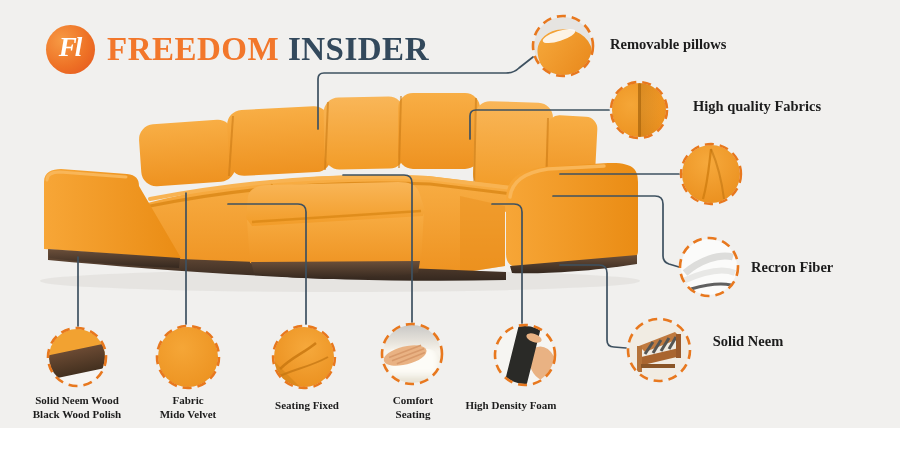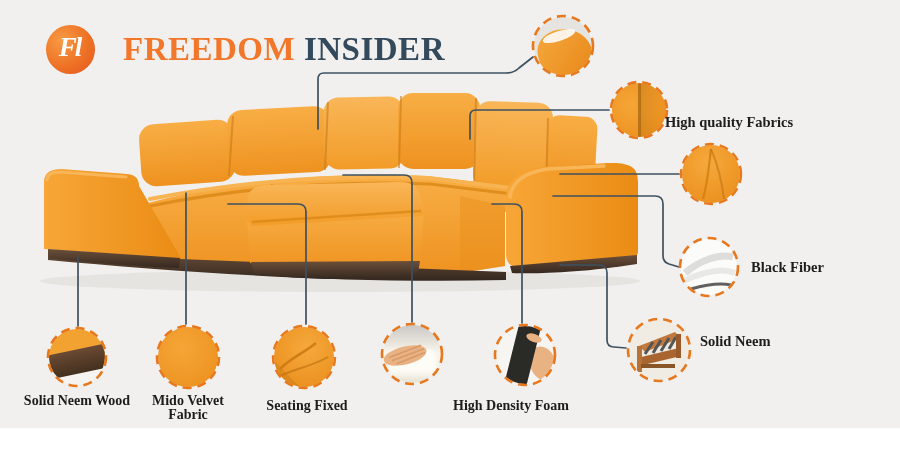--- a/index.html
+++ b/index.html
@@ -13,33 +13,33 @@
   #brand{position:absolute;left:46px;top:25px;display:flex;align-items:center;z-index:4;}
   #brand-logo{
     width:49px;height:49px;border-radius:50%;
     background:radial-gradient(circle at 32% 32%, #f79a44 0%, #ee7226 55%, #e4531d 100%);
     display:flex;align-items:center;justify-content:center;
   }
   #brand-logo span{
     color:#fff;font-size:27px;font-weight:bold;font-style:italic;
     letter-spacing:-2px;transform:translate(-1px,-2px);
   }
-  #brand-text{margin-left:28px;font-size:33px;font-weight:800;letter-spacing:.5px;white-space:pre;}
+  #brand-text{margin-left:12px;font-size:33px;font-weight:800;letter-spacing:.5px;white-space:pre;}
   #brand-text .first{color:#f2772b;}
   #brand-text .second{color:#33495c;}
   
   .fcircle{position:absolute;border-radius:50%;z-index:3;}
   .fcircle .art{position:absolute;inset:3px;border-radius:50%;overflow:hidden;}
   .fcircle .ring{position:absolute;inset:0;z-index:2;}
   .art > div{position:absolute;}
   
   .flabel{position:absolute;z-index:4;color:#1c1c1c;font-weight:bold;}
   .flabel.right{font-size:14.5px;line-height:18px;white-space:nowrap;}
-  .flabel.center{white-space:nowrap;}
-  .flabel.bottom{font-size:14px;line-height:13.5px;text-align:center;width:130px;}
+  .flabel.center{text-align:center;white-space:nowrap;}
+  .flabel.bottom{font-size:11px;line-height:13.5px;text-align:center;width:130px;}
   .flabel span{display:block;}
 </style>
 </head>
 <body>
 
 <div id="canvas">
 
   <svg id="scene-svg" width="900" height="450" viewBox="0 0 900 450">
     <defs>
       <linearGradient id="gFab" x1="0" y1="0" x2="0" y2="1">
@@ -244,39 +244,45 @@
     <div class="art" style="background:#f6f5f2;">
       <div style="left:34px;top:20px;width:26px;height:36px;background:#e9b283;border-radius:45% 50% 40% 55%;transform:rotate(-18deg);"></div>
       <div style="left:16px;top:-4px;width:22px;height:64px;background:#2a2a27;border-radius:4px;transform:rotate(14deg);"></div>
       <div style="left:30px;top:8px;width:16px;height:8px;background:#e9b283;border-radius:50%;transform:rotate(20deg);"></div>
     </div>
     <svg class="ring" width="64" height="64">
         <circle cx="32" cy="32" r="30" fill="none" stroke="#e8781e" stroke-width="2.6" stroke-dasharray="9 6"></circle>
       </svg>
   </div>
 
-  <div class="flabel right" style="left:665px;top:97px;margin-top:16px;">
+  <div class="flabel right" style="left:610px;top:35px;">
+      <span>Removable pillows</span>
+    </div>
+  <div class="flabel right" style="left:693px;top:97px;">
       <span>High quality Fabrics</span>
     </div>
   <div class="flabel right" style="left:751px;top:258px;">
-      <span>Black Fiber</span>
+      <span>Recron Fiber</span>
     </div>
   <div class="flabel right center" style="left:700px;top:332px;width:96px;">
     <span>Solid Neem</span>
   </div>
 
   <div class="flabel bottom" style="left:12px;top:394px;">
     <span>Solid Neem Wood</span>
+      <span>Black Wood Polish</span>
   </div>
   <div class="flabel bottom" style="left:123px;top:394px;">
-    <span>Mido Velvet</span>
-      <span>Fabric</span>
+    <span>Fabric</span>
+      <span>Mido Velvet</span>
   </div>
   <div class="flabel bottom" style="left:242px;top:399px;">
     <span>Seating Fixed</span>
   </div>
   <div class="flabel bottom" style="left:348px;top:394px;">
+    <span>Comfort</span>
+      <span>Seating</span>
   </div>
   <div class="flabel bottom" style="left:446px;top:399px;">
     <span>High Density Foam</span>
   </div>
 
 </div>
 
 </body></html>

